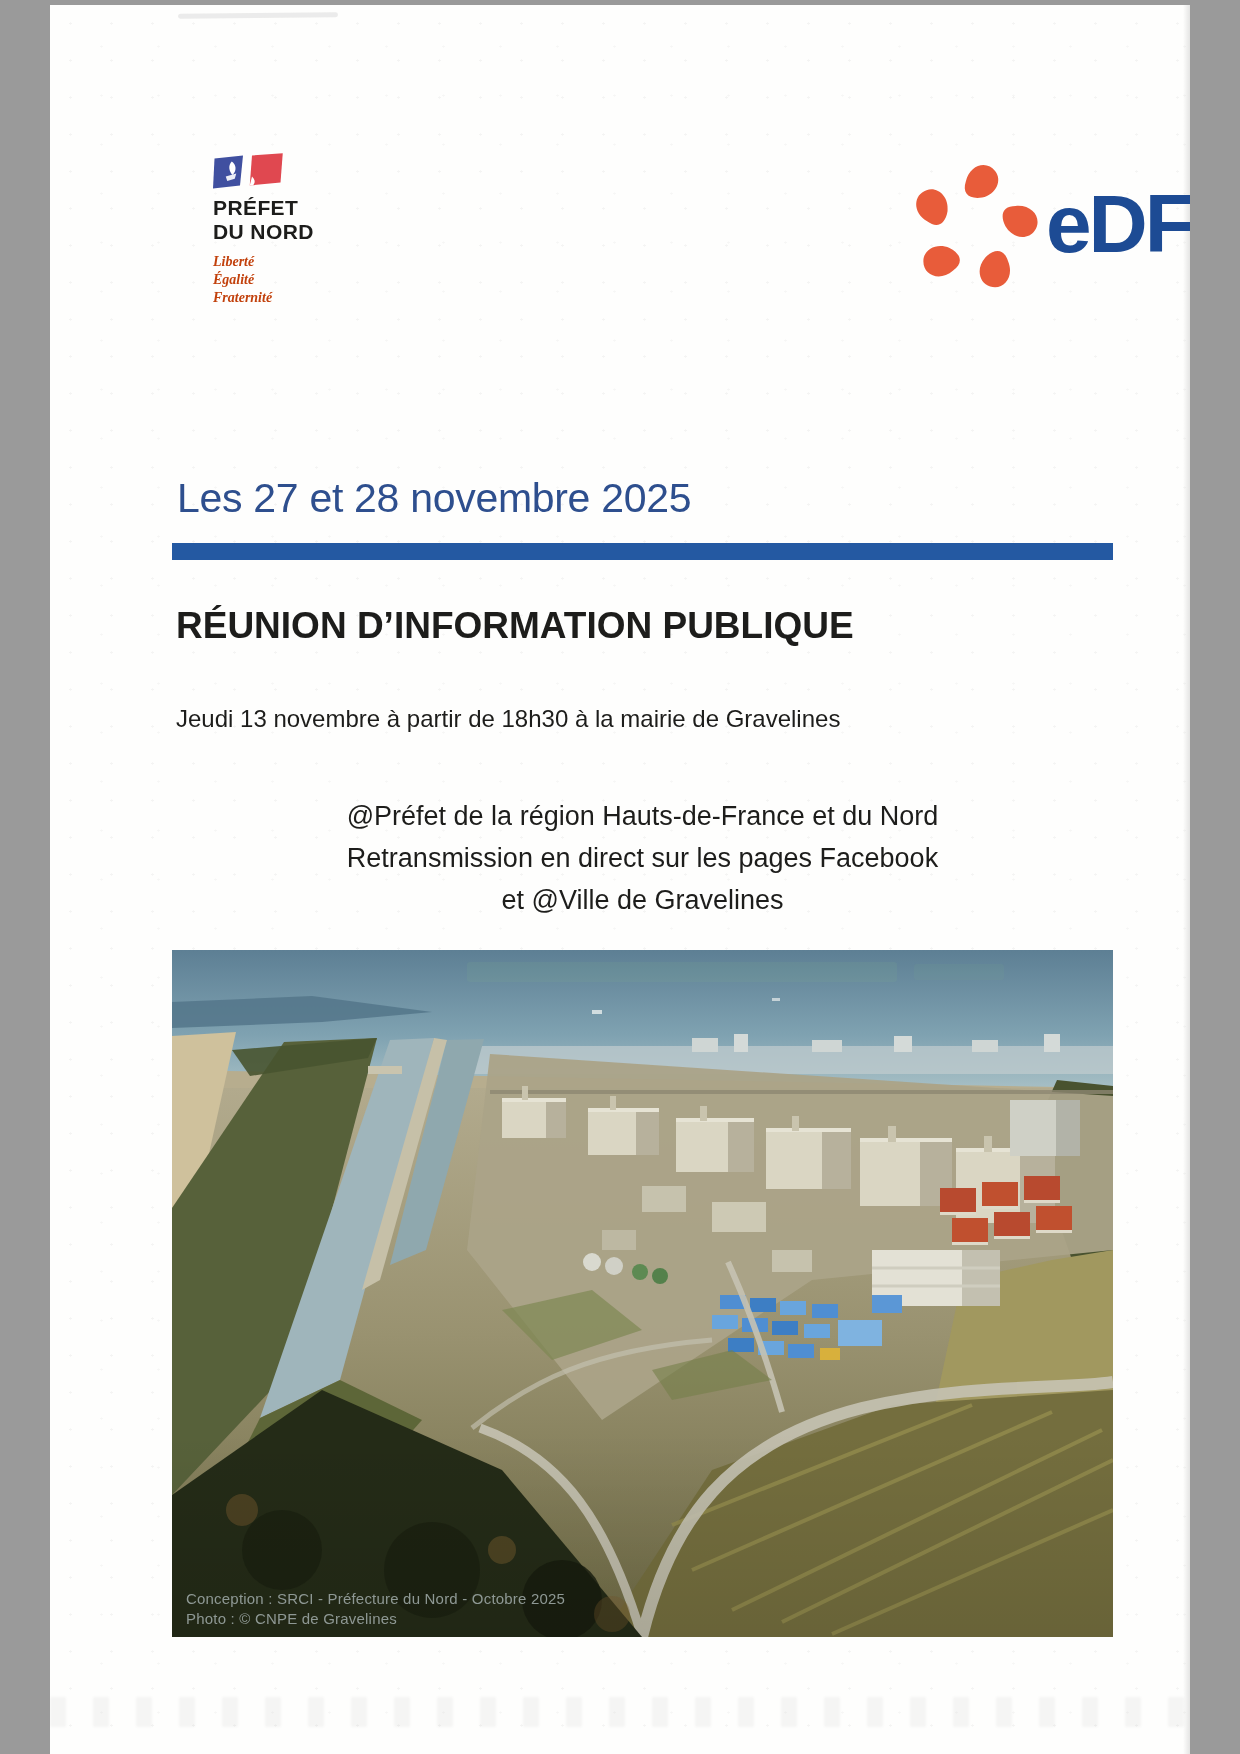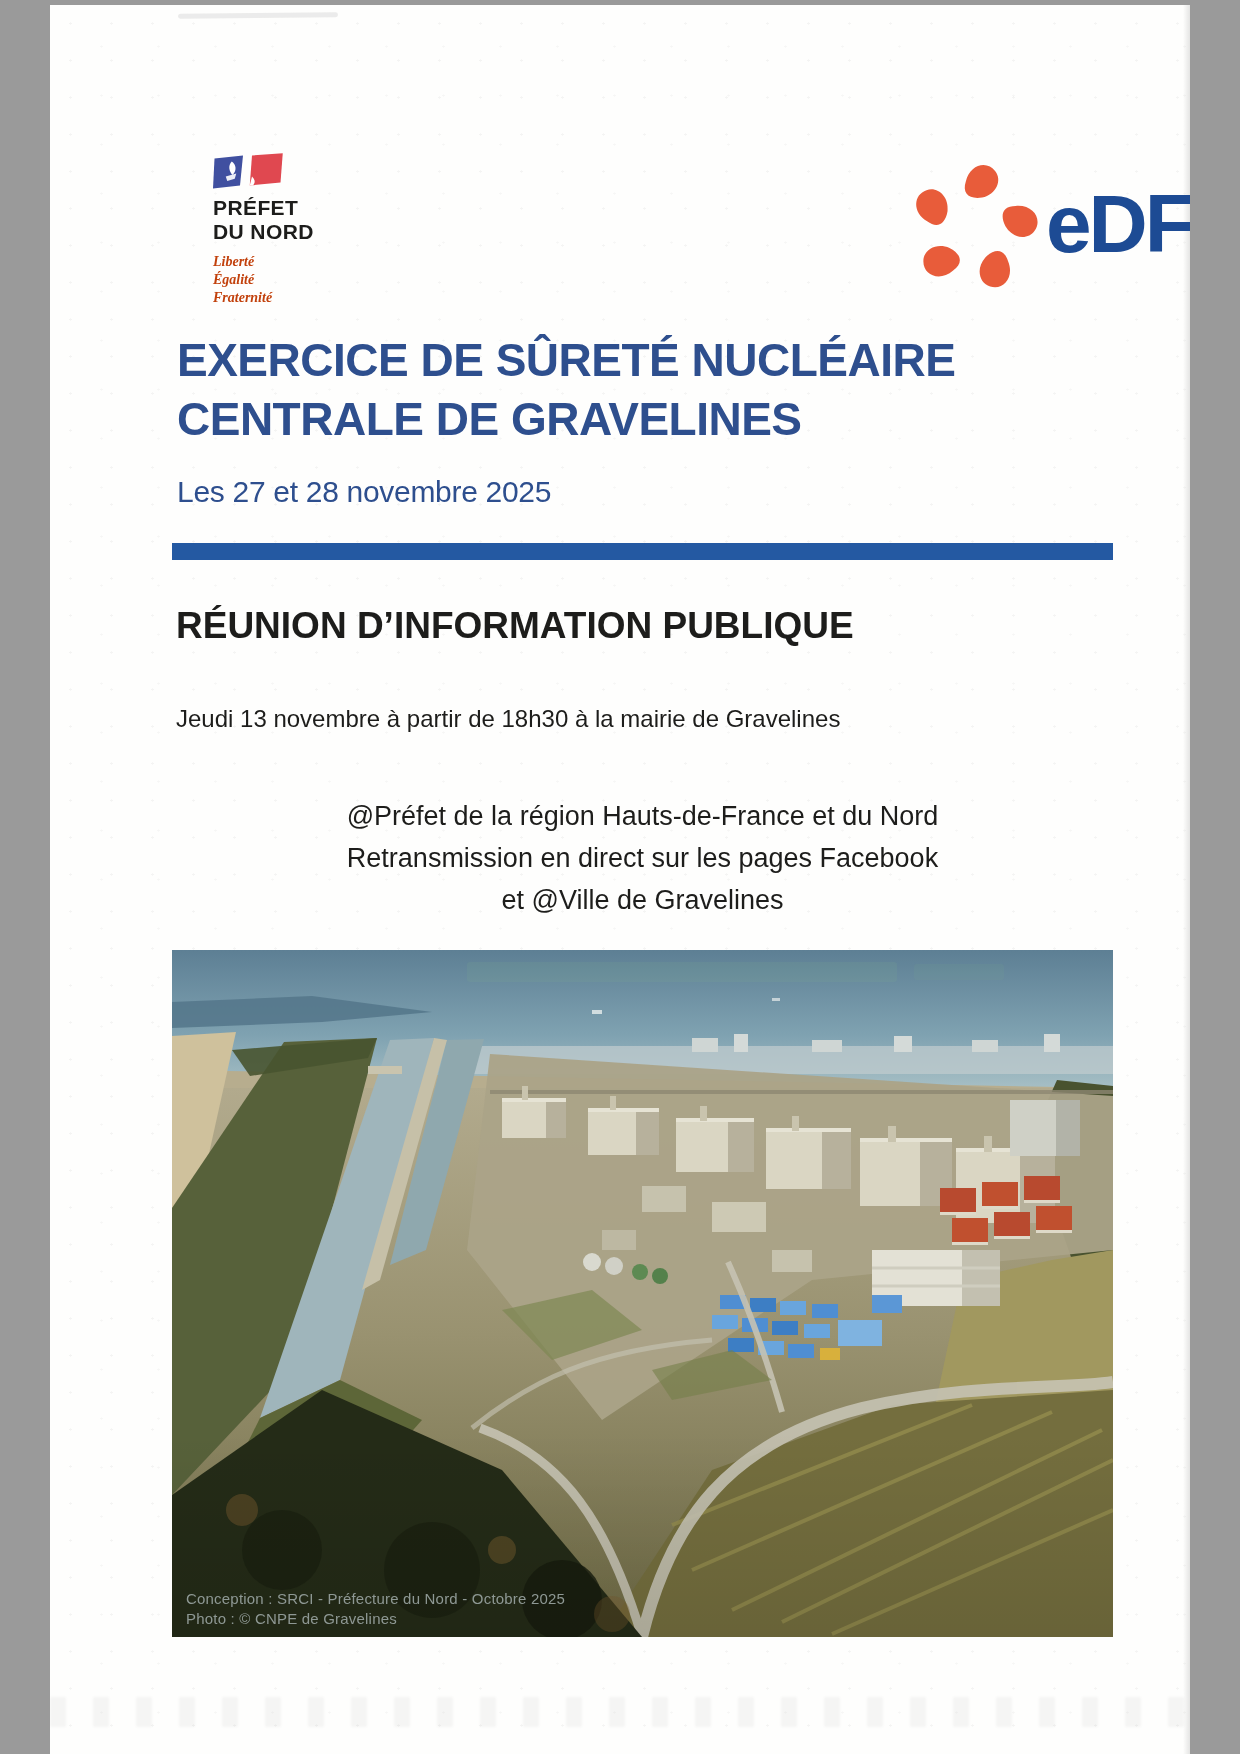--- a/index.html
+++ b/index.html
@@ -31,21 +31,21 @@
 
   .edf-logo{position:absolute;left:852px;top:150px;display:flex;align-items:center;}
   .edf-flame{width:144px;height:142px;display:block;}
   .edf-word{font-size:82px;font-weight:700;letter-spacing:-3px;color:var(--edf-blue,#1d4b94);
     line-height:1;transform:translateY(-2px);}
 
   
   .title{position:absolute;left:127px;top:326px;margin:0;font-size:46px;line-height:59px;
     font-weight:800;letter-spacing:-.5px;color:var(--title-blue,#2e4f8e);}
   .title .tl{display:block;}
-  .dates{position:absolute;left:127px;top:470px;font-size:30px;font-weight:400;
+  .dates{position:absolute;left:127px;top:470px;font-size:41px;font-weight:400;
     color:var(--title-blue,#2e4f8e);letter-spacing:-.3px;}
   .bar{position:absolute;left:122px;top:538px;width:941px;height:17px;background:var(--bar-blue,#2459a2);}
   .meeting-heading{position:absolute;left:126px;top:600px;margin:0;font-size:37px;font-weight:800;
     letter-spacing:0;color:var(--text-black,#1d1d1b);}
   .schedule{position:absolute;left:126px;top:700px;font-size:24px;color:var(--text-black,#1d1d1b);}
   .retrans{position:absolute;left:122px;top:790px;width:941px;text-align:center;
     font-size:27px;line-height:42px;color:var(--text-black,#1d1d1b);}
 
   
   .photo{position:absolute;left:122px;top:945px;width:941px;height:687px;margin:0;
@@ -90,24 +90,20 @@
           <path d="M62,26 C66,9 83,5 91,16 C98,25 92,39 78,42 C65,44 58,38 62,26 Z" transform="rotate(72 70 72)"></path>
           <path d="M62,26 C66,9 83,5 91,16 C98,25 92,39 78,42 C65,44 58,38 62,26 Z" transform="rotate(144 70 72)"></path>
           <path d="M62,26 C66,9 83,5 91,16 C98,25 92,39 78,42 C65,44 58,38 62,26 Z" transform="rotate(216 70 72)"></path>
           <path d="M62,26 C66,9 83,5 91,16 C98,25 92,39 78,42 C65,44 58,38 62,26 Z" transform="rotate(288 70 72)"></path>
         </g>
       </svg>
       <span class="edf-word">eDF</span>
     </div>
   </header>
 
-  <h1 class="title">
-    <span class="tl">EXERCICE DE SÛRETÉ NUCLÉAIRE</span>
-    <span class="tl">CENTRALE DE GRAVELINES</span>
-  </h1>
 
   <div class="dates">Les 27 et 28 novembre 2025</div>
 
   <div class="bar"></div>
 
   <h2 class="meeting-heading">RÉUNION D’INFORMATION PUBLIQUE</h2>
 
   <div class="schedule">Jeudi 13 novembre à partir de 18h30 à la mairie de Gravelines</div>
 
   <div class="retrans">

